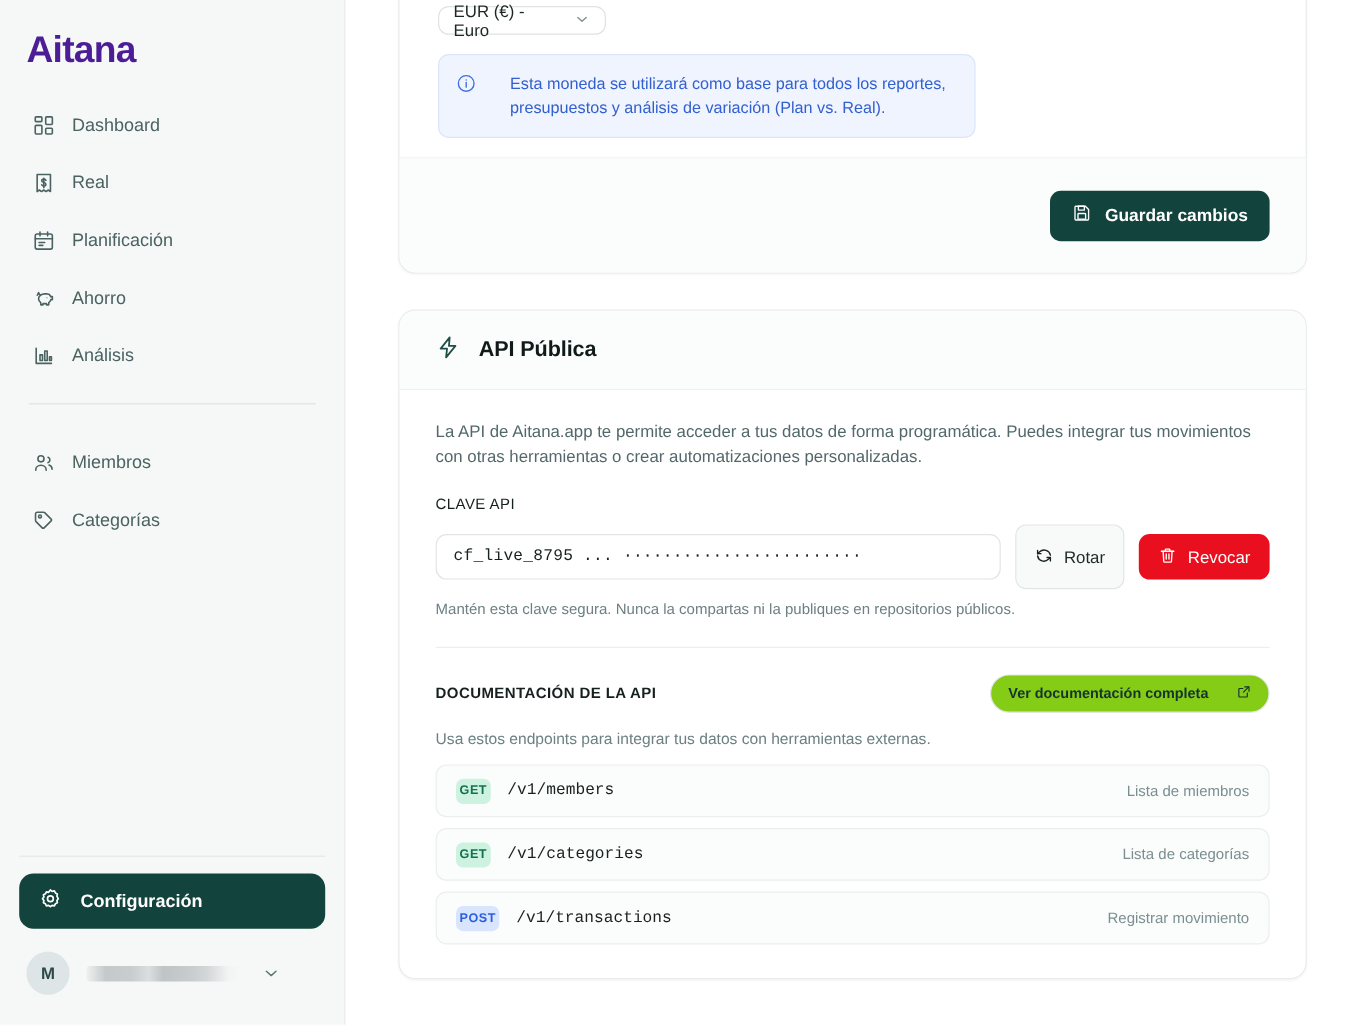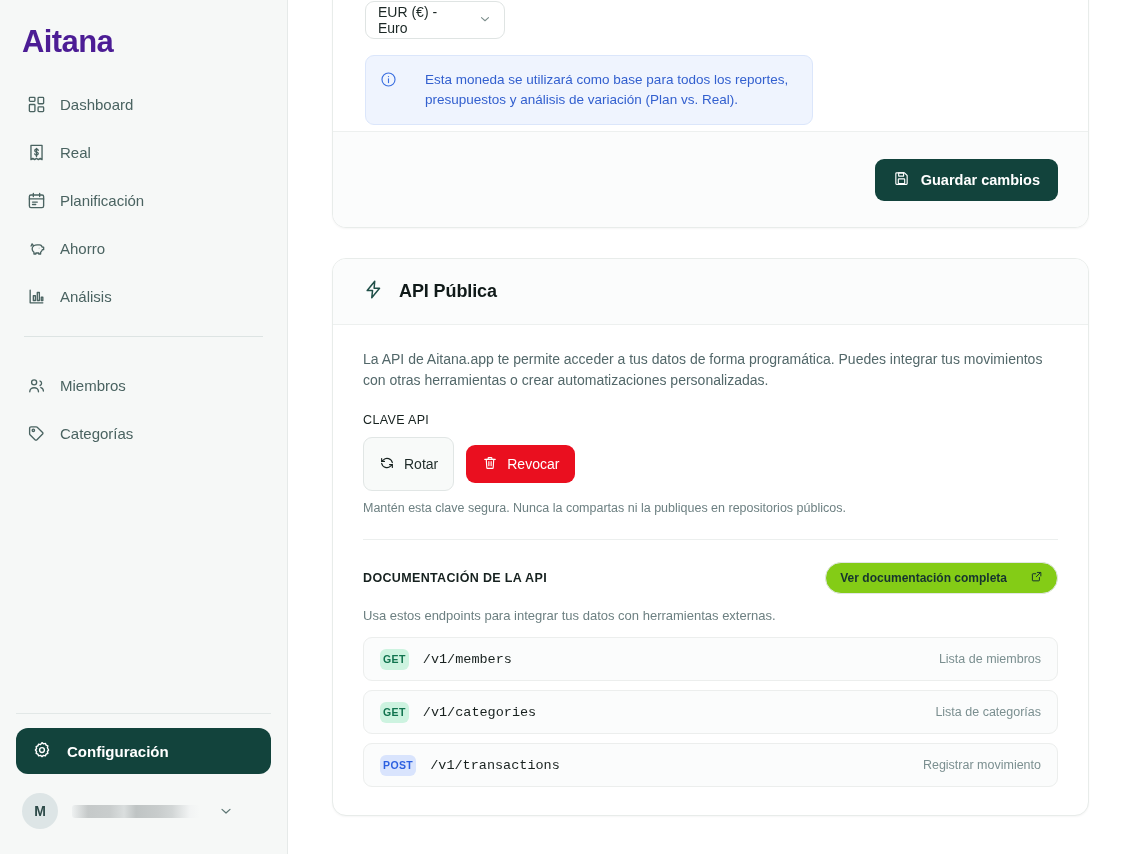--- a/index.html
+++ b/index.html
@@ -141,21 +141,21 @@
     box-shadow: 0 1px 2px rgba(15,32,30,0.04);
   }
   .card-top-body { padding: 96px 32px 0 32px; }
 
   .select-box {
     display: inline-flex;
     align-items: center;
     justify-content: space-between;
     gap: 28px;
     width: 140px;
-    height: 38px;
+    height: 24px;
     padding: 0 12px;
     border: 1px solid #dfe4e3;
     border-radius: 9px;
     background: #ffffff;
     font-size: 14px;
     color: #1b2725;
     cursor: pointer;
   }
   .select-box svg { width: 14px; height: 14px; stroke: #7b8d8b; fill: none; stroke-width: 1.8; stroke-linecap: round; stroke-linejoin: round; flex: 0 0 14px; }
 
@@ -570,20 +570,21 @@
         <span class="api-title">API Pública</span>
       </div>
 
       <div class="api-body">
 
         <p class="api-desc">La API de Aitana.app te permite acceder a tus datos de forma programática. Puedes integrar tus movimientos con otras herramientas o crear automatizaciones personalizadas.</p>
 
         <div class="field-label">CLAVE API</div>
 
         <div class="key-row">
+          <div class="key-input">cf_live_8795 ... ························</div>
 
           <button class="btn-ghost">
             <span>
               <svg viewBox="0 0 24 24">
                   <path d="M20 11.5a8 8 0 0 0-13.4-4.2L4 9.6"></path>
                   <path d="M4 12.5a8 8 0 0 0 13.4 4.2L20 14.4"></path>
                   <path d="M4 5.4v4.2h4.2M20 18.6v-4.2h-4.2"></path>
                 </svg>
             </span>
             <span>Rotar</span>

